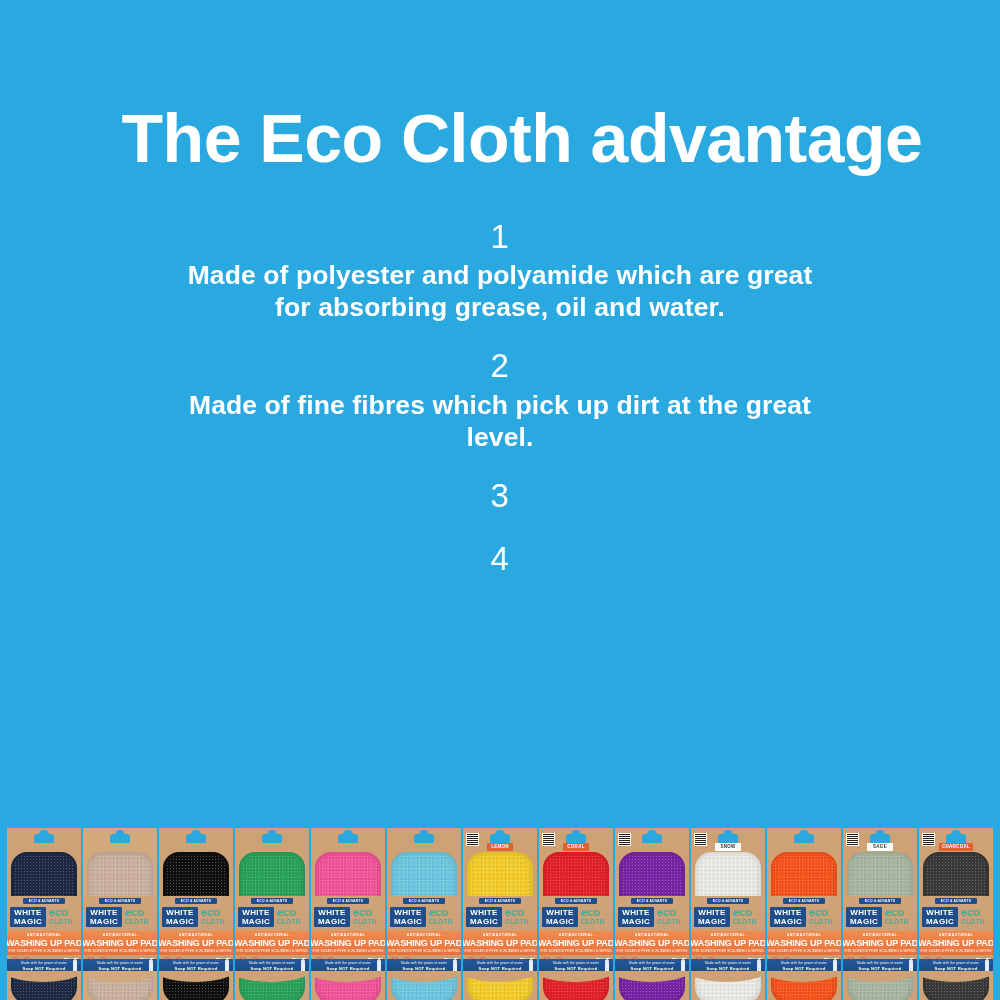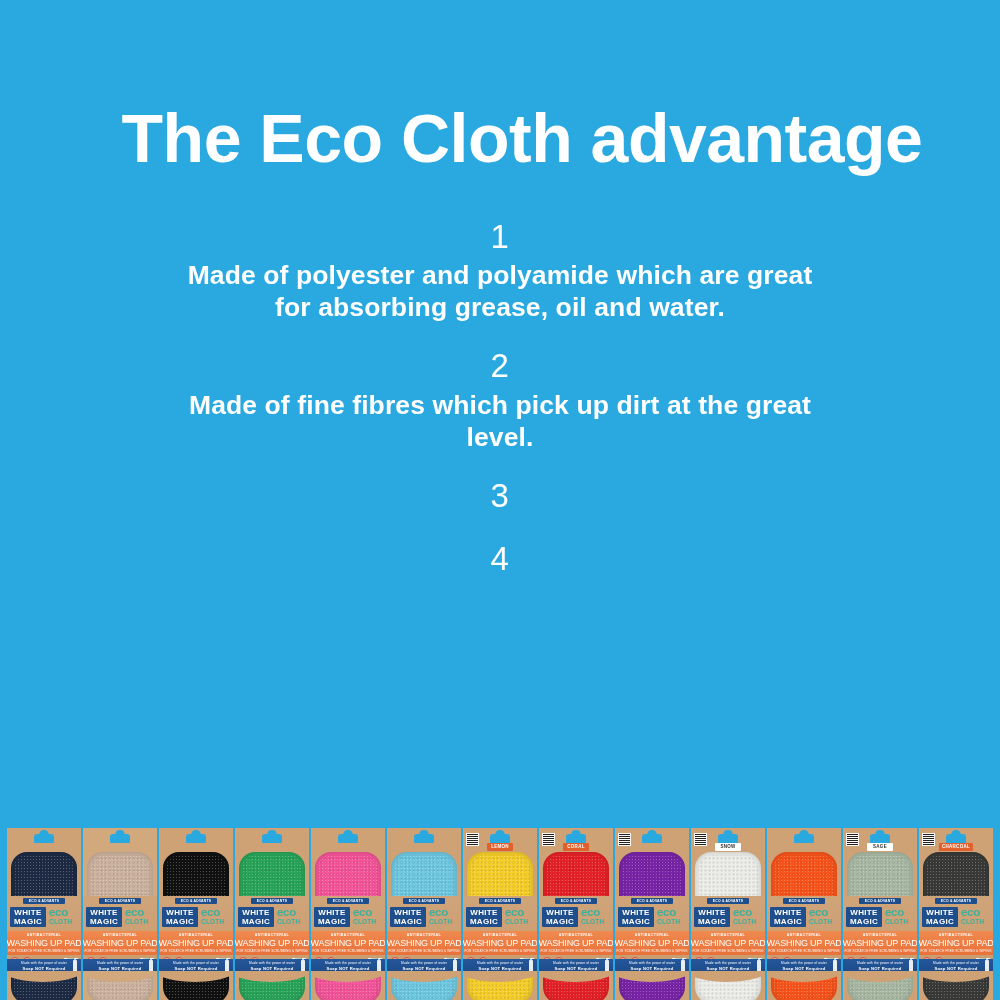--- a/index.html
+++ b/index.html
@@ -302,21 +302,21 @@
     letter-spacing: 0.4px;
     line-height: 5px;
     font-weight: 700;
     text-transform: uppercase;
     opacity: 0.95;
     white-space: nowrap;
   }
   .band-title {
     font-size: 9px;
     color: #ffffff;
-    font-weight: 400;
+    font-weight: 700;
     line-height: 11px;
     letter-spacing: -0.2px;
     white-space: nowrap;
   }
   .band-sub {
     font-size: 3.2px;
     color: #ffffff;
     line-height: 4.5px;
     letter-spacing: 0.1px;
     white-space: nowrap;

